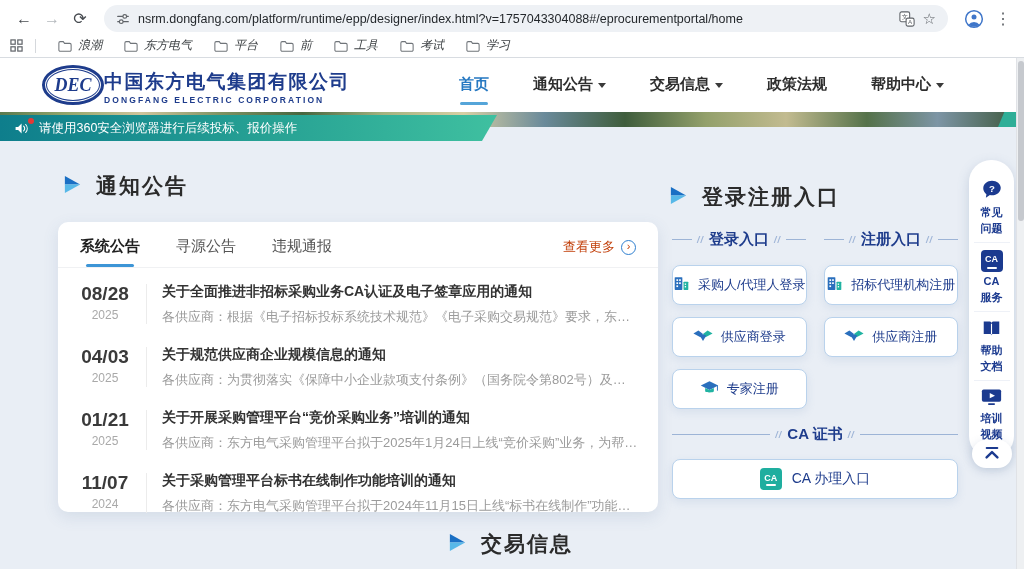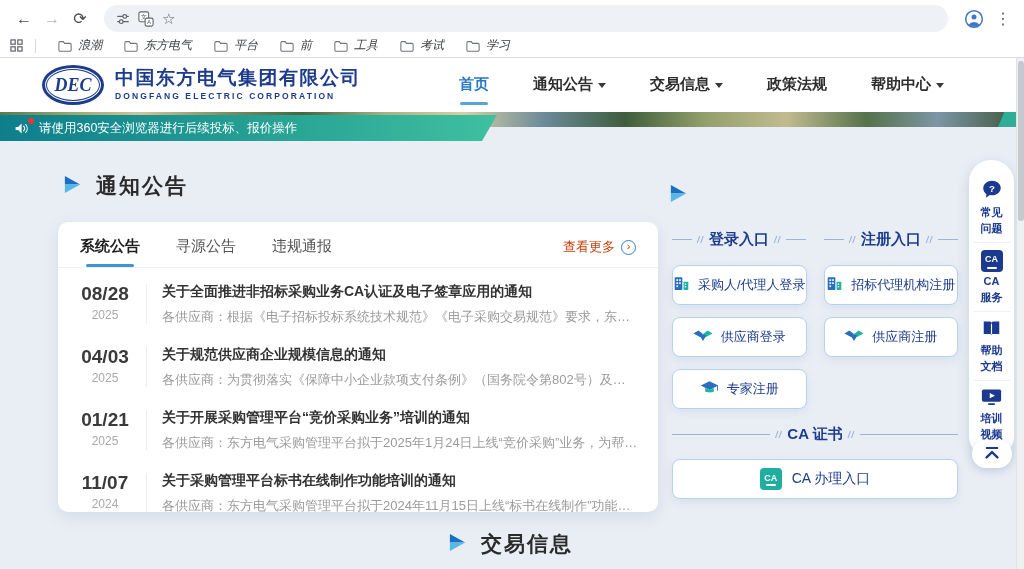--- a/index.html
+++ b/index.html
@@ -19,21 +19,21 @@
   .url-pill { flex:1; height:27px; background:#eef1f5; border-radius:14px; display:flex; align-items:center; gap:8px; padding:0 12px; margin:0 8px 0 10px; max-width:848px; }
   .url-text { font-size:12.5px; color:#24282c; white-space:nowrap; overflow:hidden; text-overflow:ellipsis; flex:1; }
   .pill-ico { display:flex; align-items:center; justify-content:center; }
   .star { font-size:15px; color:#5f6368; }
   .dots { font-size:16px; color:#5f6368; width:22px; text-align:center; letter-spacing:0; }
   .bm-row { height:23px; display:flex; align-items:center; padding:0 10px; gap:6px; }
   .bm-sep { width:1px; height:14px; background:#d5d8dc; margin:0 8px 0 6px; }
   .bm-item { display:flex; align-items:center; gap:6px; font-size:12px; color:#3c4043; padding:2px 8px; border-radius:6px; cursor:pointer;font-style:italic; }
   
   .site-header { position:absolute; top:58px; left:0; width:1016px; height:54px; background:#fff; display:flex; align-items:center; z-index:30; }
-  .logo-wrap { display:flex; align-items:flex-start; gap:11px; margin-left:42px; }
+  .logo-wrap { display:flex; align-items:flex-end; margin-left:42px; }
   .dec-oval { width:62px; height:40px; border:3px solid #1e3c8c; border-radius:50%; display:flex; align-items:center; justify-content:center; position:relative; }
   .dec-oval::before { content:""; position:absolute; inset:1px; border:1px solid #1e3c8c; border-radius:50%; }
   .dec-oval span { font-family:"Liberation Serif", serif; font-style:italic; font-weight:bold; font-size:18px; color:#1e3c8c; }
   .co-cn { font-size:19px; font-weight:bold; color:#1e3c8c; letter-spacing:1.5px; }
   .co-en { font-size:8.5px; font-weight:bold; color:#1e3c8c; letter-spacing:2.1px; margin-top:0; }
   .main-nav { margin-left:auto; margin-right:72px; display:flex; gap:44px; align-items:flex-end; }
   .nav-item { font-size:15px; font-weight:bold; color:#2e2e2e; display:flex; align-items:center; gap:5px; cursor:pointer; position:relative; padding-bottom:2px; }
   .nav-item.active { color:#2779c2; }
   .nav-item.active::after { content:""; position:absolute; left:1px; right:1px; bottom:-9px; height:3px; background:#55a5d9; border-radius:2px; }
   .caret { width:0; height:0; border-left:4px solid transparent; border-right:4px solid transparent; border-top:5px solid #3a3a3a; margin-top:2px; }
@@ -106,20 +106,21 @@
       <span class="pill-ico">
         <svg width="14" height="14" viewBox="0 0 16 16">
             <g stroke="#5f6368" stroke-width="1.4" stroke-linecap="round">
               <line x1="2" y1="5" x2="14" y2="5"></line>
               <line x1="2" y1="11" x2="14" y2="11"></line>
             </g>
             <circle cx="10" cy="5" r="2.1" fill="#fff" stroke="#5f6368" stroke-width="1.4"></circle>
             <circle cx="6" cy="11" r="2.1" fill="#fff" stroke="#5f6368" stroke-width="1.4"></circle>
           </svg>
       </span>
+      <span class="url-text">nsrm.dongfang.com/platform/runtime/epp/designer/index.html?v=1757043304088#/eprocurementportal/home</span>
       <span class="pill-ico">
         <svg width="16" height="16" viewBox="0 0 18 18">
             <rect x="1" y="1" width="11" height="11" rx="2" fill="#fff" stroke="#5f6368" stroke-width="1.2"></rect>
             <text x="6.5" y="9.5" font-size="7" text-anchor="middle" fill="#5f6368">文</text>
             <rect x="8" y="8" width="9" height="9" rx="2" fill="#fff" stroke="#5f6368" stroke-width="1.2"></rect>
             <text x="12.5" y="15" font-size="7" text-anchor="middle" fill="#5f6368">A</text>
           </svg>
       </span>
       <span class="pill-ico star">☆</span>
     </div>
@@ -321,20 +322,21 @@
   </div>
 </div>
 
 <div class="sec-head head-login">
   <span>
     <svg width="21" height="21" viewBox="0 0 22 22">
         <polygon points="3,2 19,11 3,11" fill="#1a6fc4"></polygon>
         <polygon points="3,20 19,11 3,11" fill="#57b8e8"></polygon>
       </svg>
   </span>
+  <span class="sec-title">登录注册入口</span>
 </div>
 
 <div class="login-panel">
   <div class="group-heads">
     <div class="group-h">
       <span class="g-line"></span>
         <span class="g-slash">//</span>
       <span>登录入口</span>
       <span class="g-slash">//</span>
         <span class="g-line"></span>

